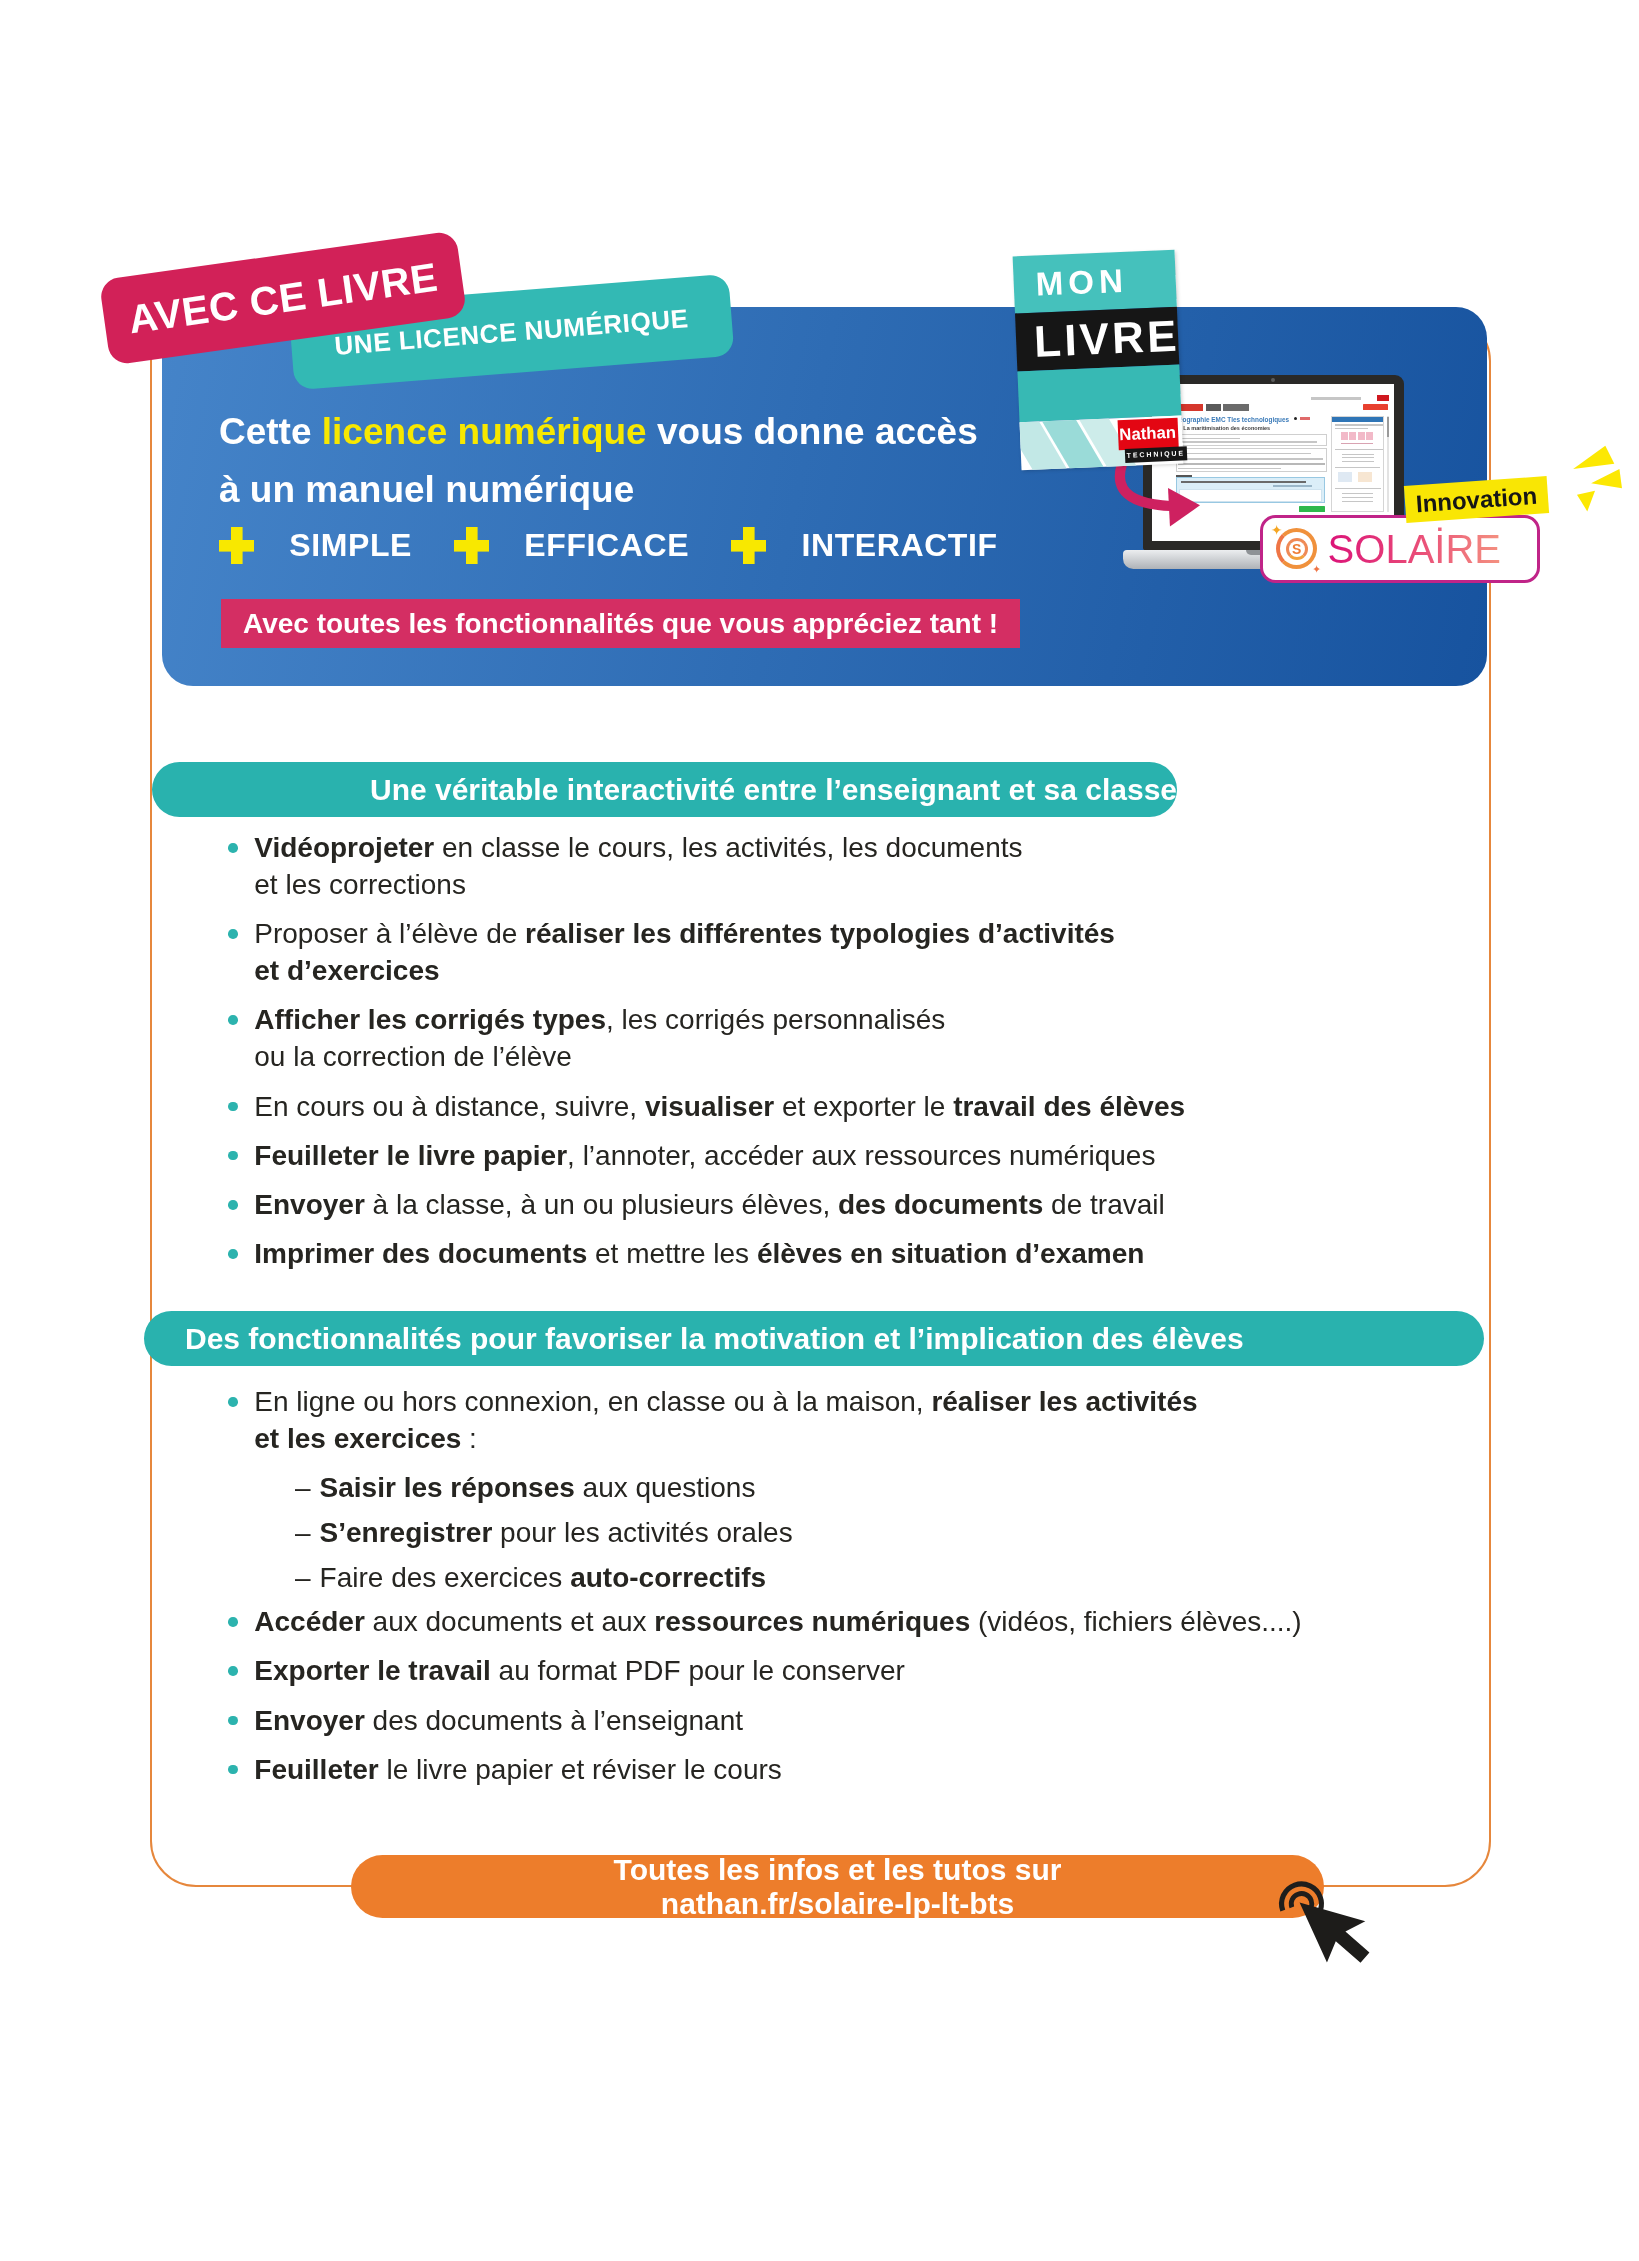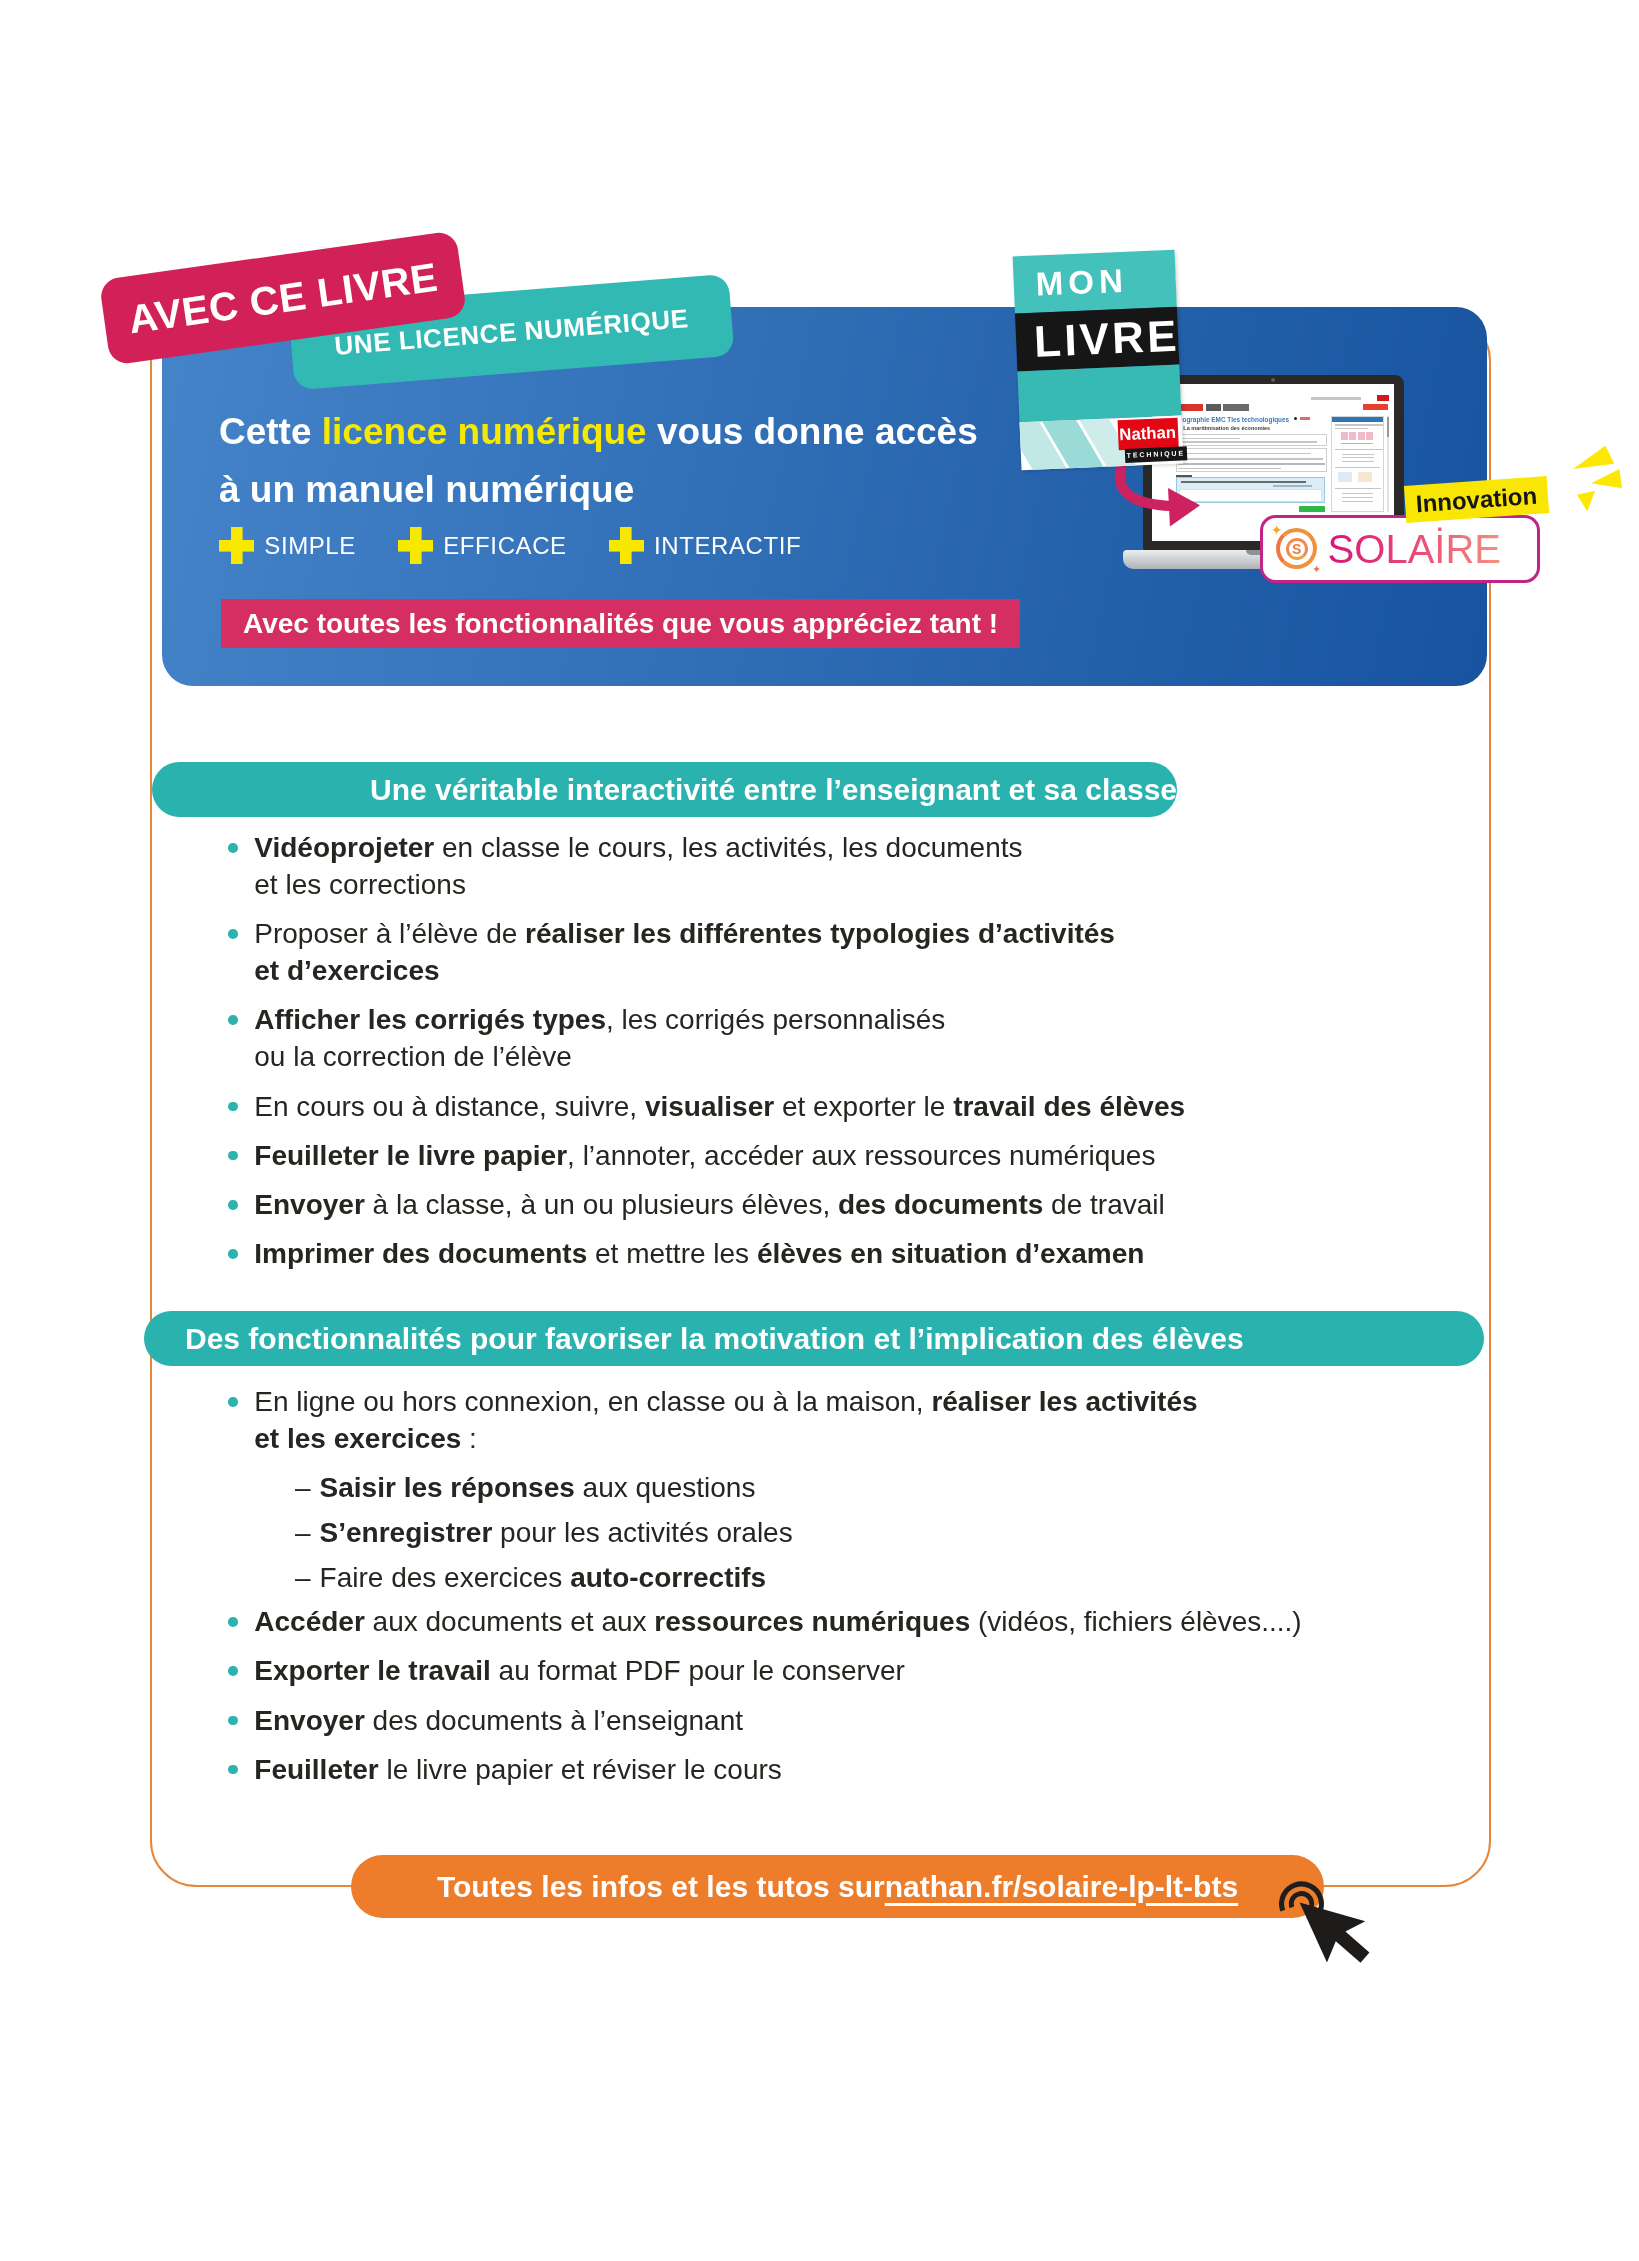--- a/index.html
+++ b/index.html
@@ -15,21 +15,21 @@
   .hero{position:absolute;left:162px;top:307px;width:1325px;height:379px;border-radius:31px;
     background:linear-gradient(102deg,#4584c9 0%,#2e6cb4 48%,#17539f 100%);z-index:5;}
   .hero-headline{position:absolute;left:57px;top:96px;font-size:37px;line-height:58px;
     font-weight:bold;color:#fff;white-space:nowrap;}
   .hl-yellow{color:#f7e800;}
   .features{position:absolute;left:57px;top:220px;display:flex;gap:42px;align-items:center;}
   .feature{display:flex;align-items:center;gap:10.3px;}
   .plus{width:35px;height:37px;flex:none;
     background:linear-gradient(#f8e800,#f8e800) center/100% 11.6px no-repeat,
                linear-gradient(#f8e800,#f8e800) center/11.6px 100% no-repeat;}
-  .feature-label{font-size:24px;font-weight:normal;color:#fff;letter-spacing:0.6px;}
+  .feature-label{font-size:32px;font-weight:bold;color:#fff;letter-spacing:0.6px;margin-left:25px;}
   .hero-banner{position:absolute;left:59px;top:292px;height:49px;padding:0 22px;
     background:#d42e63;display:flex;align-items:center;font-size:28px;font-weight:bold;color:#fff;
     white-space:nowrap;}
 
   
   .badge{position:absolute;display:flex;align-items:center;justify-content:center;
     color:#fff;font-weight:bold;border-radius:19px;}
   .badge-pink{left:103px;top:255px;width:360px;height:86px;background:#d22158;
     font-size:40px;transform:rotate(-8deg);z-index:41;letter-spacing:0.6px;}
   .badge-teal{left:291px;top:291px;width:441px;height:82px;background:#33b9b4;
@@ -111,21 +111,21 @@
   .item{display:flex;margin-bottom:12.2px;}
   .item .dot{flex:none;width:9.6px;height:9.6px;border-radius:50%;background:#2cb3ae;margin:14px 16.7px 0 0;}
   .item.sub{padding-left:67px;margin-bottom:7.7px;}
   .item .dash{flex:none;font-size:28px;line-height:37px;margin-right:9px;color:#262521;}
   .item .content{font-size:28px;line-height:37px;color:#262521;white-space:pre-line;}
   .seg-b{font-weight:bold;}
 
   
   .footer-pill{position:absolute;left:351px;top:1855px;width:973px;height:63px;background:#ed7d2b;
     border-radius:32px;display:flex;align-items:center;justify-content:center;z-index:15;
-    font-size:30px;font-weight:bold;color:#fff;white-space:nowrap;}
+    font-size:30px;font-weight:bold;color:#fff;white-space:nowrap;flex-direction:column;}
   .footer-link{color:#fff;text-decoration:underline;text-decoration-thickness:2.6px;text-underline-offset:6.4px;}
   .cursor-svg{position:absolute;left:1261px;top:1855px;z-index:45;}
 </style>
 </head>
 <body>
 
 <div class="canvas">
 
   <div class="content-card"></div>
 

